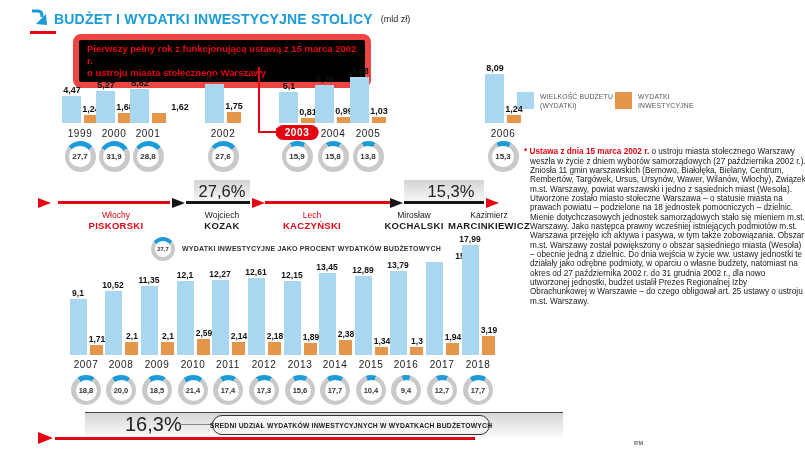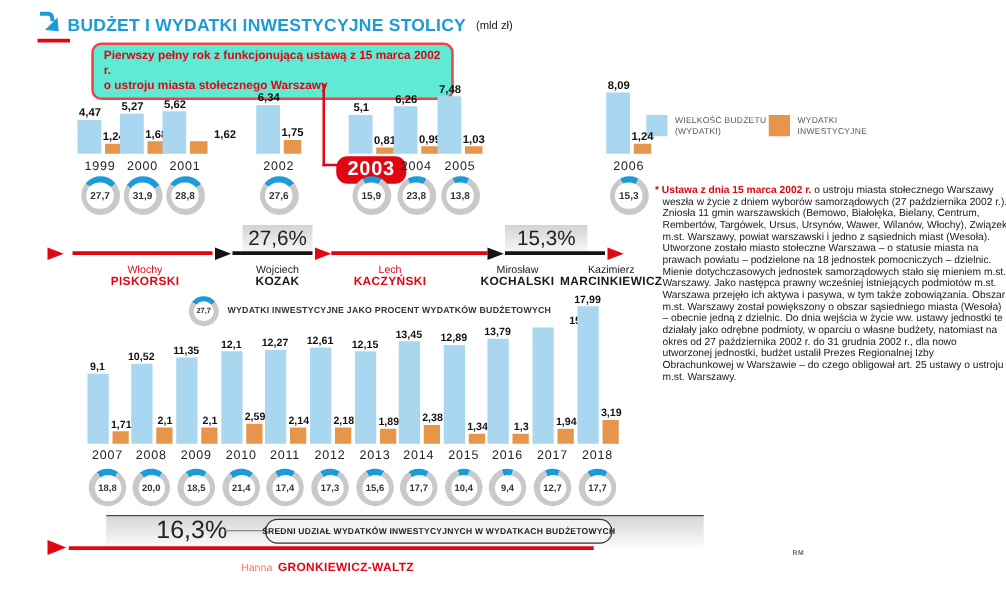--- a/index.html
+++ b/index.html
@@ -6,40 +6,40 @@
   body{font-family:"Liberation Sans","DejaVu Sans",sans-serif;-webkit-font-smoothing:antialiased;}
   #stage{position:relative;width:805px;height:476px;background:#fff;overflow:hidden;}
 
   
   .header{position:absolute;left:30px;top:8px;display:flex;align-items:center;gap:6px;}
   .title{font-size:14px;font-weight:700;color:#1b9cd8;letter-spacing:.2px;}
   .unit{font-size:9px;color:#222;font-weight:400;margin-left:2px;}
   .title-dash{position:absolute;left:30px;top:31px;width:26px;height:3px;background:#e20613;}
 
   
-  .callout{position:absolute;left:73px;top:34px;width:270px;border:2px solid #ef4444;border-radius:8px;
-           background:#5eead4;padding:3px 8px;color:#e20613;font-weight:700;font-size:9.5px;line-height:1.25;}
+  .callout{position:absolute;left:73px;top:34px;width:270px;border:6px solid #ef4444;border-radius:8px;
+           background:#000000;padding:3px 8px;color:#e20613;font-weight:700;font-size:9.5px;line-height:1.25;}
   .conn-v{position:absolute;left:258px;top:67px;width:2px;height:66px;background:#e20613;}
   .conn-h{position:absolute;left:258px;top:131px;width:18px;height:2px;background:#e20613;}
   .conn-a{position:absolute;left:276px;top:128px;width:0;height:0;border-top:4px solid transparent;
           border-bottom:4px solid transparent;border-left:8px solid #e20613;}
 
   
   .swatch{position:absolute;width:17px;height:17px;}
   .swatch.blue{background:#a9d7ef;}
   .swatch.orange{background:#e6964a;}
   .legend-label{position:absolute;font-size:6.8px;color:#555;line-height:1.3;letter-spacing:.2px;}
 
   
   .bar{position:absolute;}
   .bar.blue{background:#a9d7ef;}
   .bar.orange{background:#e6964a;}
   .bar-label{position:absolute;transform:translateX(-50%);font-size:8.5px;font-weight:700;color:#111;white-space:nowrap;}
   .year-label{position:absolute;transform:translateX(-50%);font-size:10px;color:#222;letter-spacing:.6px;white-space:nowrap;}
-  .year-pill{position:absolute;transform:translateX(-50%);background:#e20613;color:#fff;font-weight:700;font-size:16px;
+  .year-pill{position:absolute;transform:translateX(-50%);background:#e20613;color:#fff;font-weight:700;font-size:10px;
              letter-spacing:.6px;border-radius:9px;padding:2px 9px;white-space:nowrap;}
 
   
   .donut{position:absolute;}
   .donut .ring{width:100%;height:100%;border-radius:50%;display:flex;align-items:center;justify-content:center;}
   .donut .hole{width:70%;height:70%;background:#fff;border-radius:50%;display:flex;align-items:center;justify-content:center;
                font-weight:700;color:#333;}
 
   
   .donut-legend-label{position:absolute;left:182px;top:245px;font-size:7px;font-weight:700;color:#333;letter-spacing:.2px;}
@@ -113,21 +113,21 @@
   </div>
   <div class="swatch orange" style="left:615px;top:92px;"></div>
   <div class="legend-label" style="left:638px;top:93px;">
     <div>WYDATKI</div>
     <div>INWESTYCYJNE</div>
   </div>
 
   <div class="donut-legend-label">WYDATKI INWESTYCYJNE JAKO PROCENT WYDATKÓW BUDŻETOWYCH</div>
 
   <div class="pbanner" style="left:194px;width:56px;"><span>27,6%</span></div>
-  <div class="pbanner" style="left:404px;width:66px;"><span>15,3%</span></div>
+  <div class="pbanner" style="left:404px;width:66px;padding-left:14px;"><span>15,3%</span></div>
 
   <div class="arr red" style="left:38px;top:198px;"></div>
   <div class="tl-line red" style="left:58px;width:112px;"></div>
   <div class="arr black" style="left:172px;top:198px;"></div>
   <div class="tl-line black" style="left:186px;width:64px;"></div>
   <div class="arr red" style="left:252px;top:198px;"></div>
   <div class="tl-line red" style="left:265px;width:125px;"></div>
   <div class="arr black" style="left:390px;top:198px;"></div>
   <div class="tl-line black" style="left:404px;width:80px;"></div>
   <div class="arr red" style="left:486px;top:198px;"></div>
@@ -152,24 +152,20 @@
     <span class="f">Kazimierz</span>
     <span class="l">MARCINKIEWICZ</span>
   </div>
 
   <div class="sum-box"></div>
   <div class="sum-pct">16,3%</div>
   <div class="sum-conn"></div>
   <div class="sum-pill">ŚREDNI UDZIAŁ WYDATKÓW INWESTYCYJNYCH W WYDATKACH BUDŻETOWYCH</div>
   <div class="bottom-line"></div>
   <div class="bottom-arr"></div>
-  <div class="hanna">
-    <span class="f">Hanna</span>
-    <span class="l">GRONKIEWICZ-WALTZ</span>
-  </div>
 
   <p class="note"><span class="star">*</span> <span class="lead">Ustawa z dnia 15 marca 2002 r.</span> <span>o ustroju miasta stołecznego Warszawy weszła w życie z dniem wyborów samorządowych (27 października 2002 r.). Zniosła 11 gmin warszawskich (Bemowo, Białołęka, Bielany, Centrum, Rembertów, Targówek, Ursus, Ursynów, Wawer, Wilanów, Włochy), Związek m.st. Warszawy, powiat warszawski i jedno z sąsiednich miast (Wesoła). Utworzone zostało miasto stołeczne Warszawa – o statusie miasta na prawach powiatu – podzielone na 18 jednostek pomocniczych – dzielnic. Mienie dotychczasowych jednostek samorządowych stało się mieniem m.st. Warszawy. Jako następca prawny wcześniej istniejących podmiotów m.st. Warszawa przejęło ich aktywa i pasywa, w tym także zobowiązania. Obszar m.st. Warszawy został powiększony o obszar sąsiedniego miasta (Wesoła) – obecnie jedną z dzielnic. Do dnia wejścia w życie ww. ustawy jednostki te działały jako odrębne podmioty, w oparciu o własne budżety, natomiast na okres od 27 października 2002 r. do 31 grudnia 2002 r., dla nowo utworzonej jednostki, budżet ustalił Prezes Regionalnej Izby Obrachunkowej w Warszawie – do czego obligował art. 25 ustawy o ustroju m.st. Warszawy.</span></p>
 
   <div class="credit">RM</div>
 <div class="bar blue" style="left: 62px; top: 95.733px; width: 19px; height: 27.267px;"></div>
     <div class="bar orange" style="left: 84px; top: 115.436px; width: 14px; height: 7.564px;"></div>
     <div class="bar-label" style="left: 72px; top: 84.733px; font-size: 9px;">4,47</div>
     <div class="bar-label" style="left: 91px; top: 104.436px; font-size: 9px;">1,24</div>
     <div class="year-label" style="left: 80px; top: 128px;">1999</div>
     <div class="donut" style="left: 64.5px; top: 141px; width: 31px; height: 31px;">
@@ -217,21 +213,21 @@
         <div class="hole" style="font-size: 8px;">15,9</div>
       </div>
     </div>
     <div class="bar blue" style="left: 315px; top: 84.814px; width: 19px; height: 38.186px;"></div>
     <div class="bar orange" style="left: 337px; top: 116.961px; width: 14px; height: 6.039px;"></div>
     <div class="bar-label" style="left: 325px; top: 73.814px; font-size: 9px;">6,26</div>
     <div class="bar-label" style="left: 344px; top: 105.961px; font-size: 9px;">0,99</div>
     <div class="year-label" style="left: 333px; top: 128px;">2004</div>
     <div class="donut" style="left: 317.5px; top: 141px; width: 31px; height: 31px;">
       <div class="ring" style="background: conic-gradient(from -28.44deg, rgb(27, 156, 216) 0deg, rgb(27, 156, 216) 56.88deg, rgb(201, 201, 201) 56.88deg, rgb(201, 201, 201) 360deg);">
-        <div class="hole" style="font-size: 8px;">23,8</div>
+        <div class="hole" style="font-size: 8px;">15,8</div>
       </div>
     </div>
     <div class="bar blue" style="left: 350px; top: 77.372px; width: 19px; height: 45.628px;"></div>
     <div class="bar orange" style="left: 372px; top: 116.717px; width: 14px; height: 6.283px;"></div>
     <div class="bar-label" style="left: 360px; top: 66.372px; font-size: 9px;">7,48</div>
     <div class="bar-label" style="left: 379px; top: 105.717px; font-size: 9px;">1,03</div>
     <div class="year-label" style="left: 368px; top: 128px;">2005</div>
     <div class="donut" style="left: 352.5px; top: 141px; width: 31px; height: 31px;">
       <div class="ring" style="background: conic-gradient(from -24.84deg, rgb(27, 156, 216) 0deg, rgb(27, 156, 216) 49.68deg, rgb(201, 201, 201) 49.68deg, rgb(201, 201, 201) 360deg);">
         <div class="hole" style="font-size: 8px;">13,8</div>

